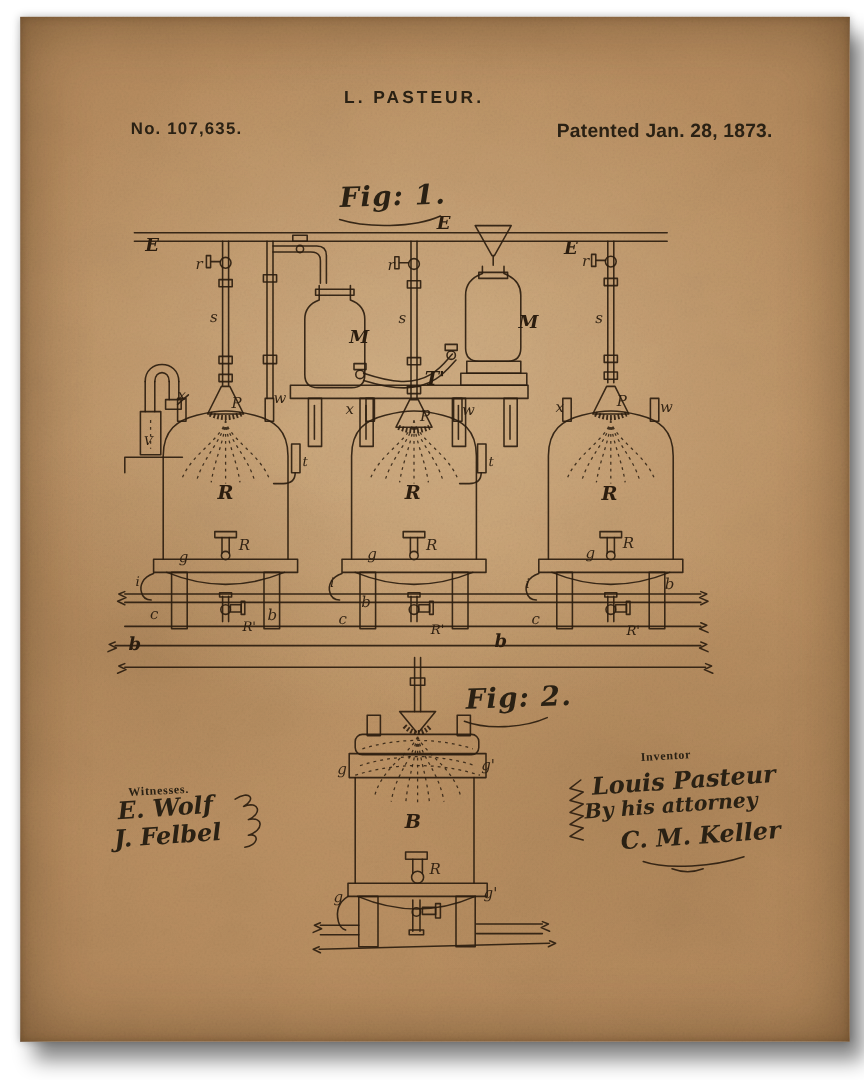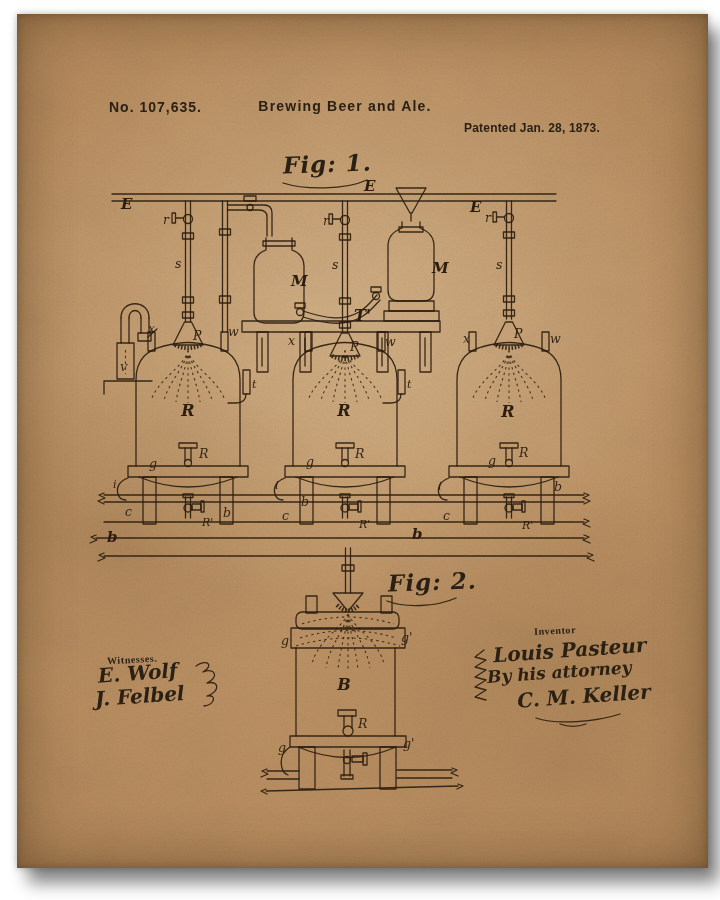--- a/index.html
+++ b/index.html
@@ -288,23 +288,23 @@
     <text class="l10" x="120" y="371">V</text>
 
     <text class="lbl" x="281" y="645">g</text>
     <text class="lbl" x="401" y="642">g'</text>
     <text class="lbl" x="278" y="752">g</text>
     <text class="lbl" x="403" y="748">g'</text>
     <text class="l16 mid" x="344" y="690">B</text>
     <text class="lbl" x="358" y="728">R</text>
   </svg>
 
+  <div class="txt hdr" style="left:120px;top:74px;width:450px;text-align:center;font-size:14.5px;letter-spacing:2.5px;">L. PASTEUR.</div>
   <div class="txt hdr" style="left:109px;top:99px;font-size:14px;letter-spacing:1px;">No. 107,635.</div>
-  <div class="txt hdr" style="left:120px;top:98px;width:450px;text-align:center;font-size:14px;letter-spacing:1.2px;">Brewing Beer and Ale.</div>
-  <div class="txt hdr" style="left:464px;top:101px;font-size:12px;letter-spacing:0.2px;margin-top:20px;">Patented Jan. 28, 1873.</div>
+  <div class="txt hdr" style="left:464px;top:101px;font-size:16px;letter-spacing:0.2px;">Patented Jan. 28, 1873.</div>
 
   <div class="txt fig" style="left:283px;top:150px;">Fig: 1.</div>
   <div class="txt fig" style="left:388px;top:568px;">Fig: 2.</div>
 
   <div class="txt sheading" style="left:107px;top:654px;">Witnesses.</div>
   <div class="txt script" style="left:98px;top:661px;">E. Wolf</div>
   <div class="txt script" style="left:95px;top:684px;">J. Felbel</div>
   <div class="txt sheading" style="left:534px;top:625px;">Inventor</div>
   <div class="txt script" style="left:493px;top:638px;">Louis Pasteur</div>
   <div class="txt script" style="left:487px;top:662px;font-size:17px;">By his attorney</div>

